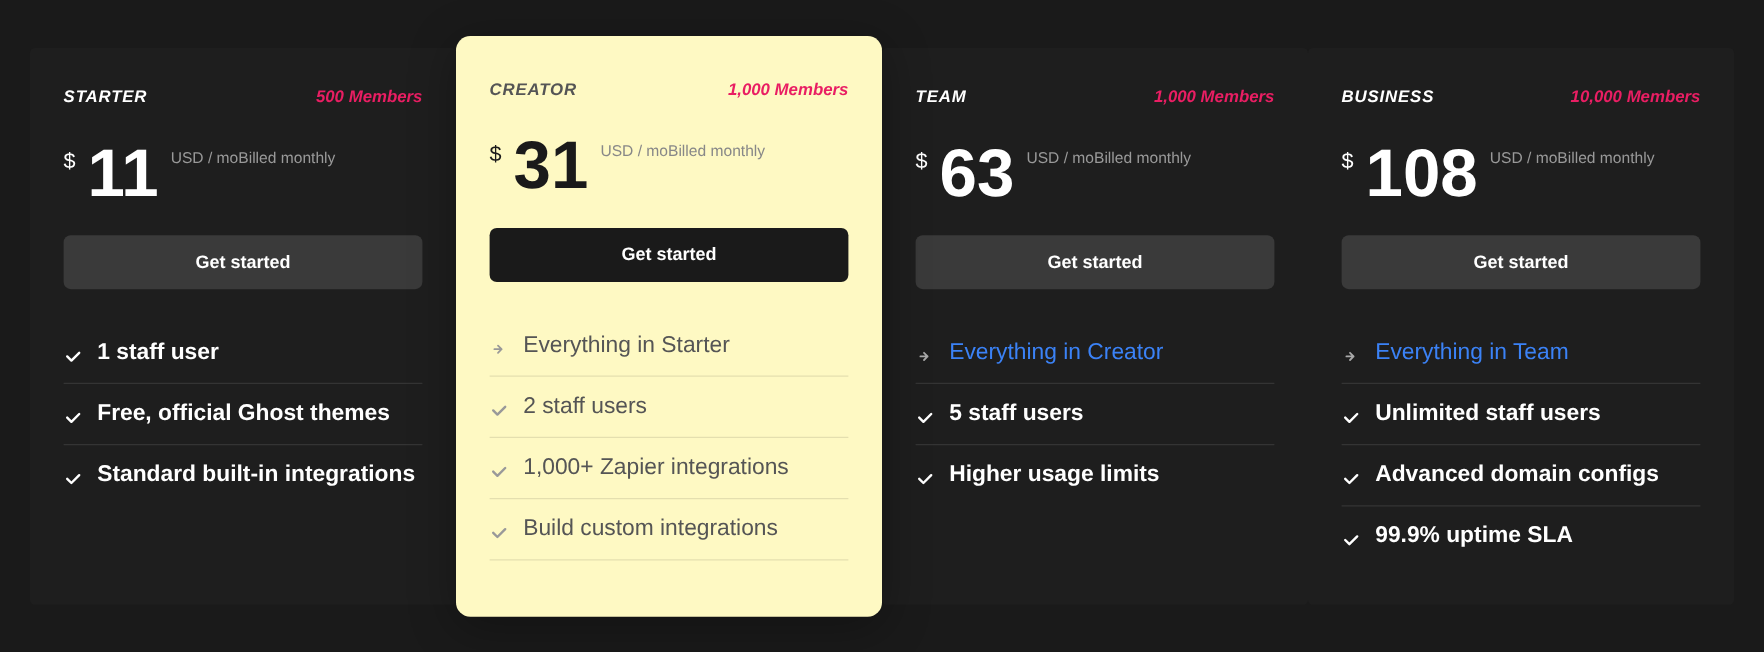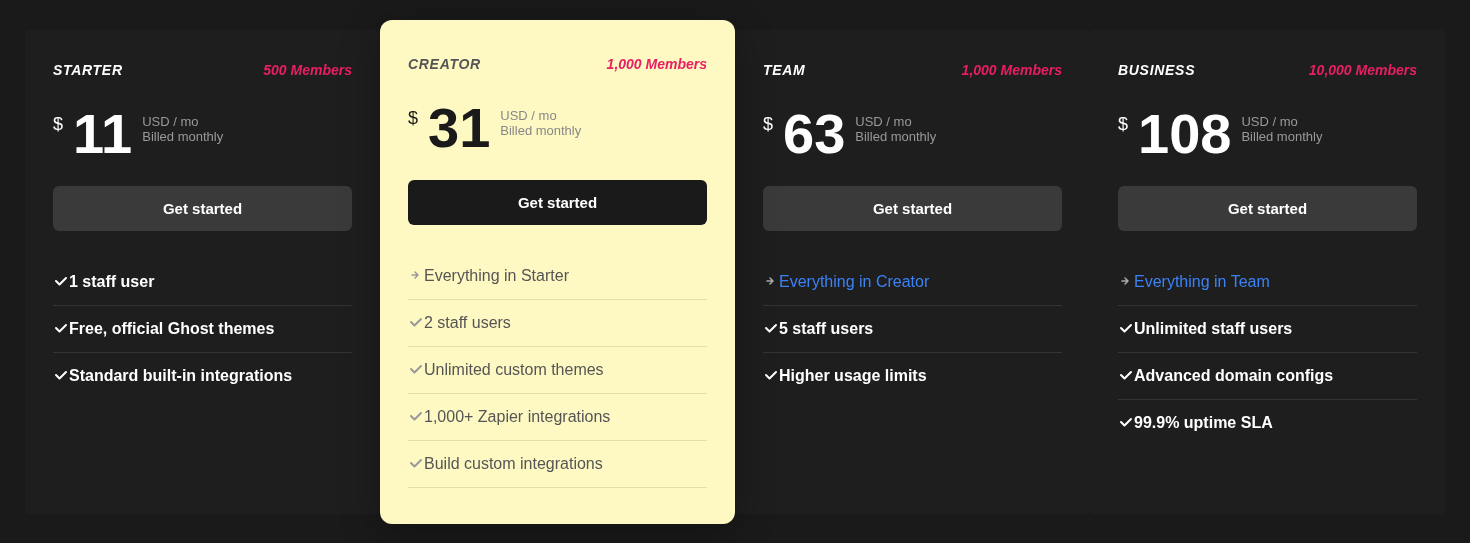--- a/index.html
+++ b/index.html
@@ -71,21 +71,20 @@
       color: inherit;
     }
     .price-amount {
       font-size: 56px;
       font-weight: 800;
       line-height: 1;
       color: inherit;
     }
     .price-meta {
       display: flex;
-      flex-direction: column;
       justify-content: flex-start;
       margin-top: 8px;
     }
     .price-usd {
       font-size: 13px;
       color: #999;
     }
     .plan-card.featured .price-usd {
       color: #888;
     }
@@ -115,24 +114,25 @@
       color: #fff;
     }
     .features-list {
       list-style: none;
       display: flex;
       flex-direction: column;
       gap: 0;
     }
     .feature-item {
       display: flex;
-      align-items: flex-start;
+      align-items: flex-end;
+      gap: 12px;
       padding: 14px 0;
       border-bottom: 1px solid rgba(255,255,255,0.1);
-      font-size: 16px;
+      font-size: 19px;
       font-weight: 600;
     }
     .plan-card.featured .feature-item {
       border-bottom: 1px solid rgba(0,0,0,0.1);
       color: #555;
       font-weight: 400;
     }
     .feature-item:last-child {
       border-bottom: none;
     }
@@ -246,28 +246,20 @@
   </svg>
           </span>
           <span>2 staff users</span>
         </li>
         <li class="feature-item">
           <span class="check-icon">
             <svg viewBox="0 0 14 14" fill="none" xmlns="http://www.w3.org/2000/svg">
     <path d="M2 7L5.5 10.5L12 4" stroke="#999" stroke-width="2" stroke-linecap="round" stroke-linejoin="round"></path>
   </svg>
           </span>
-          <span>Unlimited custom themes</span>
-        </li>
-        <li class="feature-item">
-          <span class="check-icon">
-            <svg viewBox="0 0 14 14" fill="none" xmlns="http://www.w3.org/2000/svg">
-    <path d="M2 7L5.5 10.5L12 4" stroke="#999" stroke-width="2" stroke-linecap="round" stroke-linejoin="round"></path>
-  </svg>
-          </span>
           <span>1,000+ Zapier integrations</span>
         </li>
         <li class="feature-item">
           <span class="check-icon">
             <svg viewBox="0 0 14 14" fill="none" xmlns="http://www.w3.org/2000/svg">
     <path d="M2 7L5.5 10.5L12 4" stroke="#999" stroke-width="2" stroke-linecap="round" stroke-linejoin="round"></path>
   </svg>
           </span>
           <span>Build custom integrations</span>
         </li>

